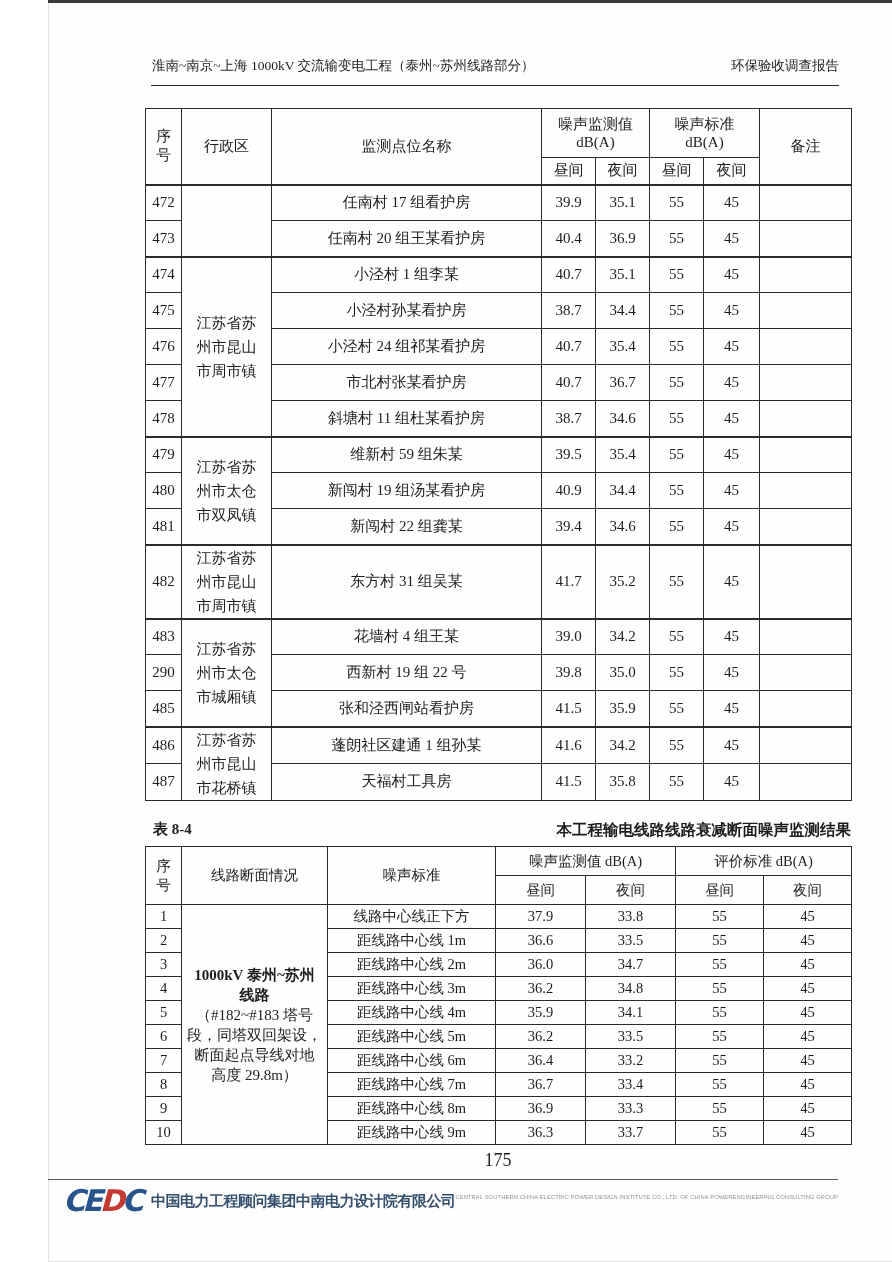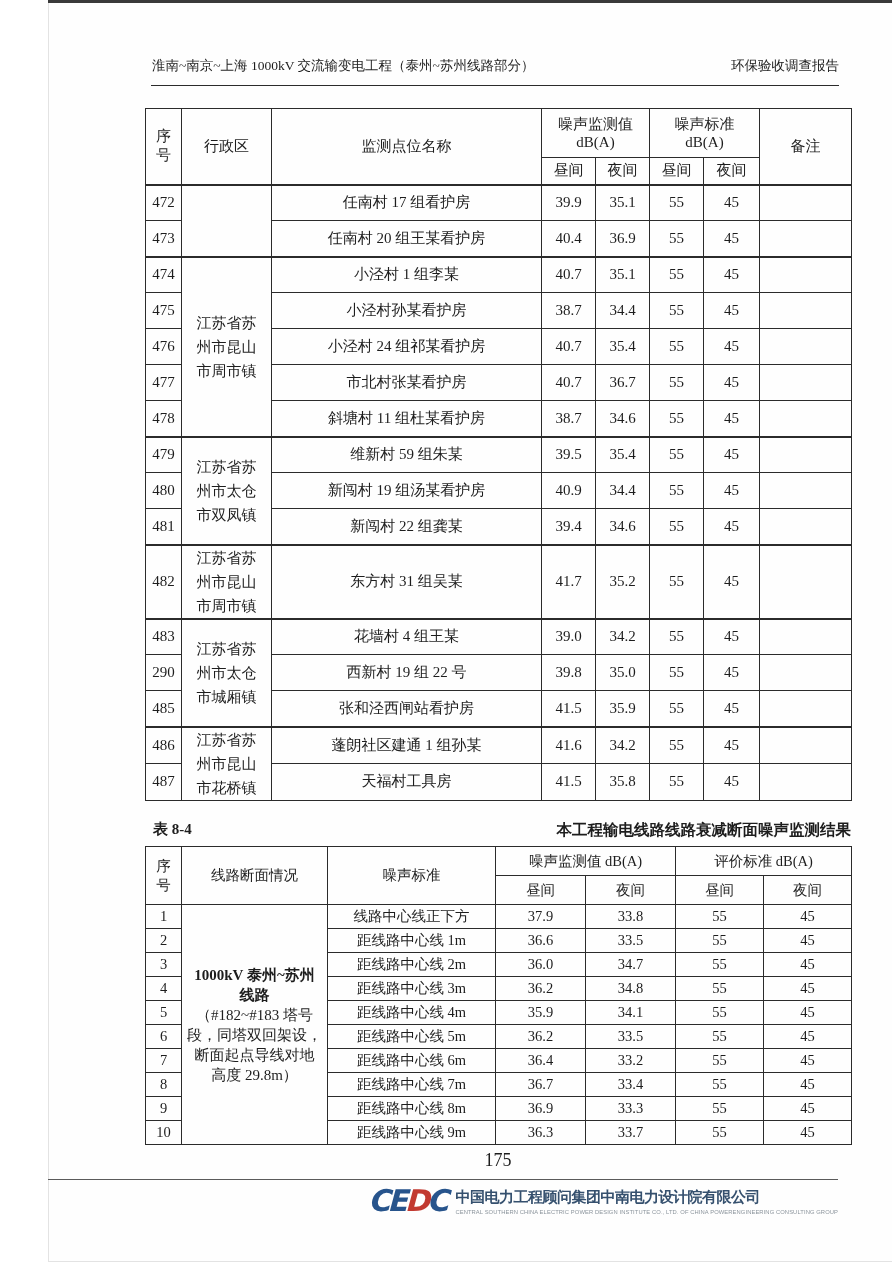--- a/index.html
+++ b/index.html
@@ -38,21 +38,21 @@
   #table2 td.linedesc .bold { font-weight:bold; }
 
   
   .page-number { position:absolute; top:1150px; left:97px; width:706px; text-align:center; font-size:18px; }
   .footer-rule { position:absolute; top:1179px; left:0; width:790px; height:1px; background:#5a5a5a; }
   .company-logo { position:absolute; top:1186px; right:102px; display:flex; align-items:center; gap:7px;
                   font-family:"Liberation Sans","DejaVu Sans",sans-serif; }
   .logo-mark { display:flex; align-items:center; font-family:"DejaVu Sans",sans-serif;
                font-weight:900; font-style:italic; font-size:30px; line-height:30px; letter-spacing:-3px;
                transform:skewX(-4deg); }
-  .logo-text { display:flex; flex-direction:column; }
+  .logo-text { display:flex; }
   .company-cn { font-size:15px; font-weight:bold; letter-spacing:-0.5px; }
   .company-en { font-size:5.8px; letter-spacing:0.1px; margin-top:2px; }
 </style>
 </head>
 <body>
 
 <div class="page">
   <div class="page-top-edge"></div>
 
   <div class="doc-header">

